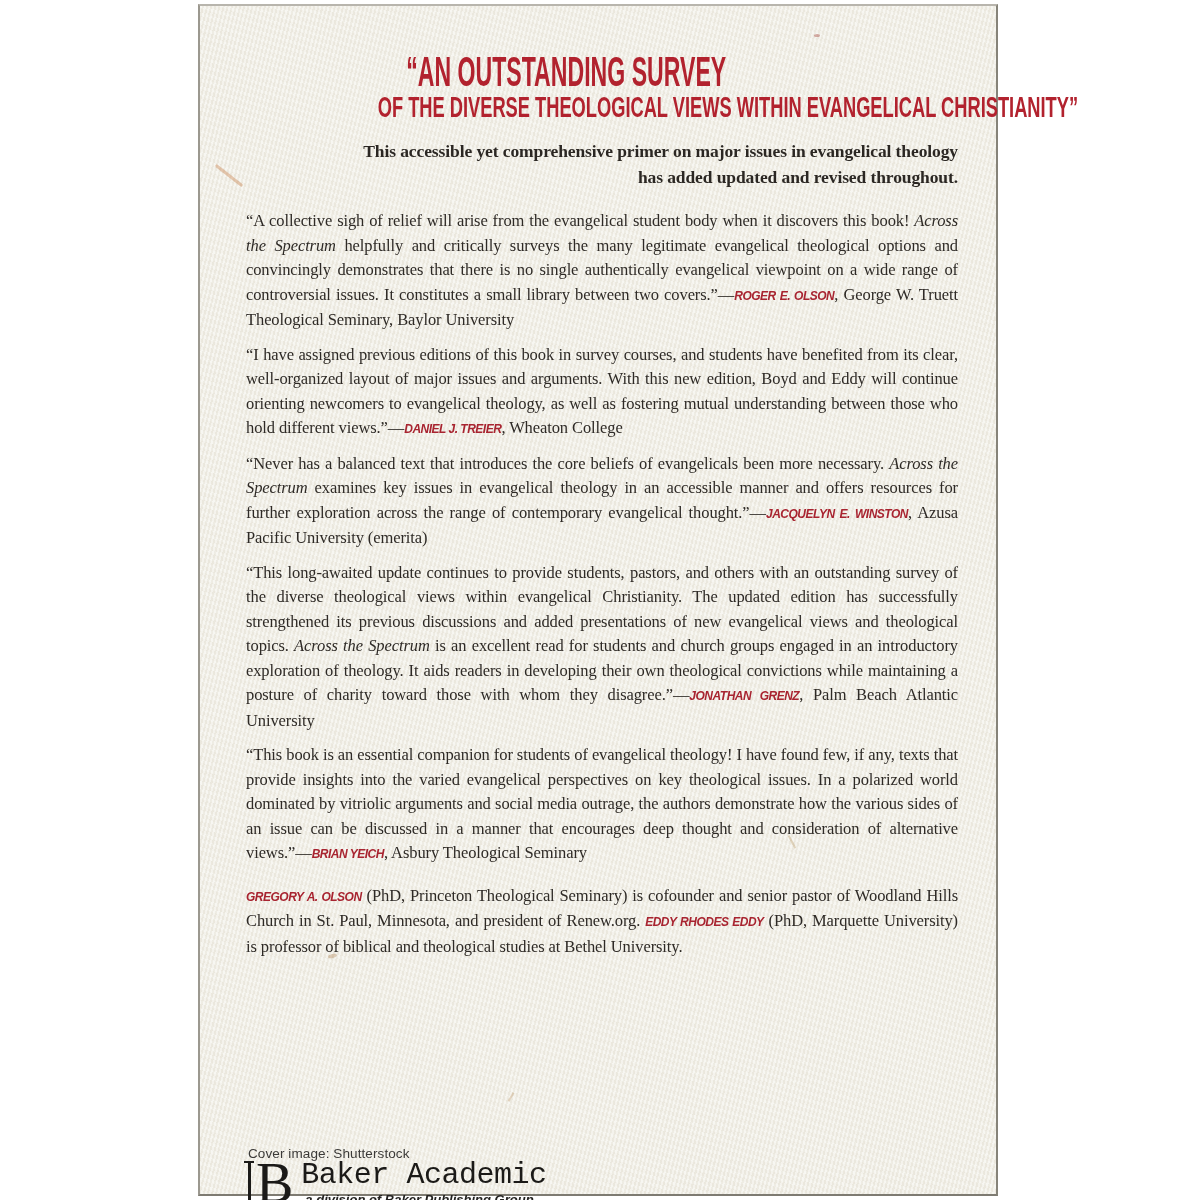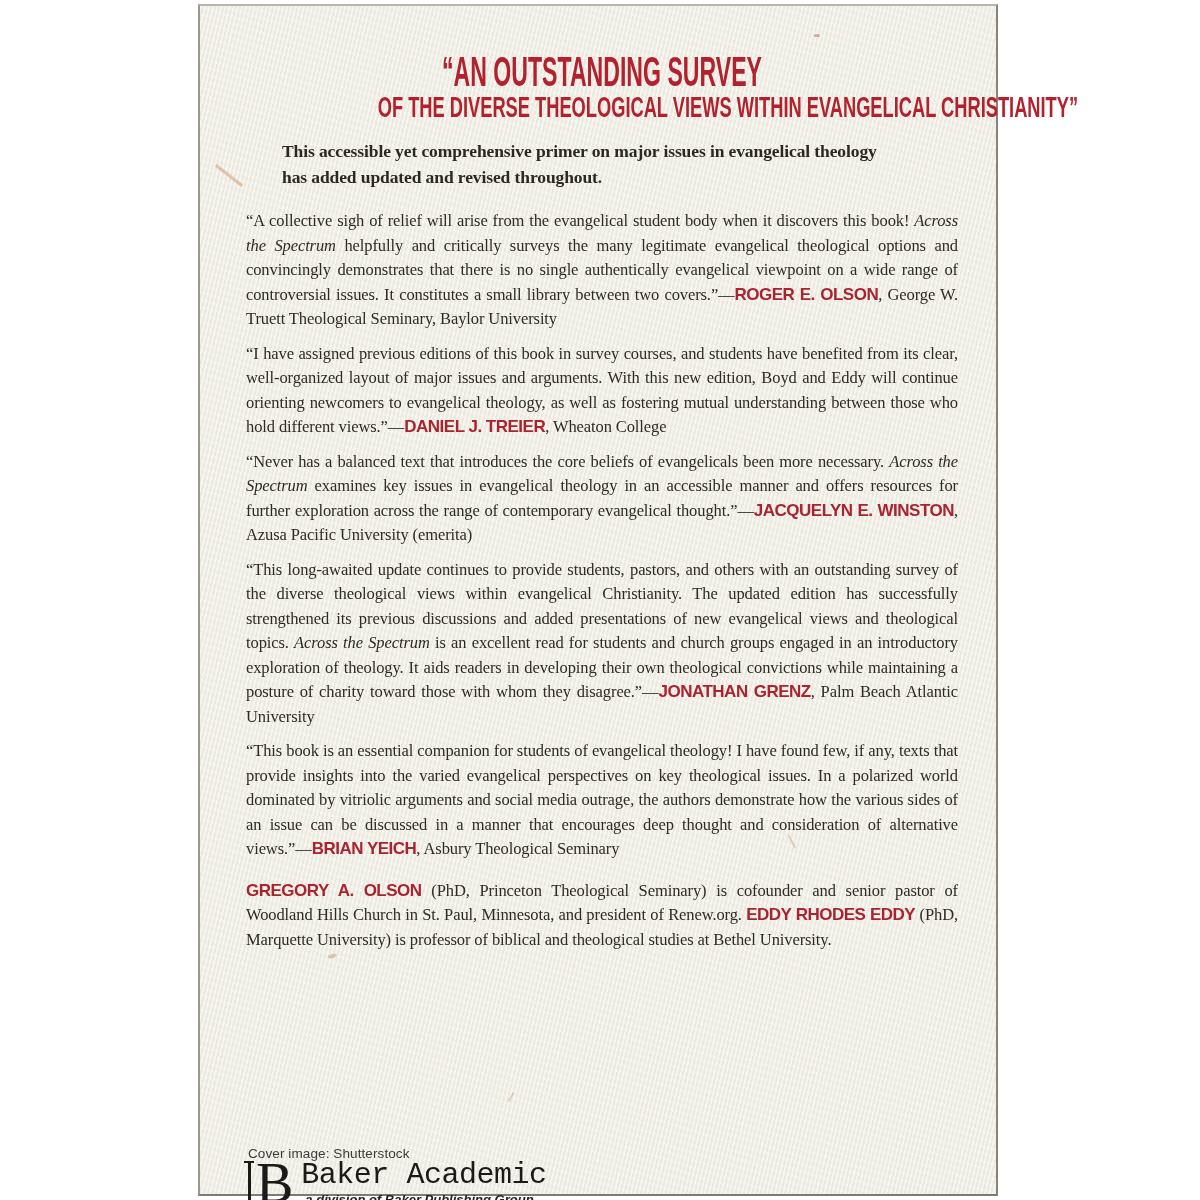--- a/index.html
+++ b/index.html
@@ -40,21 +40,21 @@
   .f5 { left: 306px; top: 1090px; width: 10px; height: 2px; background: rgba(190,150,100,0.35); transform: rotate(120deg); }
 
   .content {
     position: relative;
     padding: 0 38px 0 46px;
     height: 100%;
     box-sizing: border-box;
   }
 
   
-  .headline { text-align: center; }
+  .headline { text-align: left; }
   .hl1 {
     margin-top: 46px;
     font-family: "Liberation Sans", sans-serif;
     font-weight: bold;
     font-size: 42px;
     line-height: 40px;
     color: #b2222e;
     white-space: nowrap;
     transform: scaleX(0.55);
     transform-origin: 50% 0;
@@ -68,48 +68,48 @@
     line-height: 28px;
     color: #b2222e;
     white-space: nowrap;
     transform: scaleX(0.63);
     transform-origin: 50% 0;
   }
 
   
   .intro {
     margin-top: 17px;
-    text-align: left;
+    text-align: right;
     font-weight: bold;
     font-size: 17.5px;
     line-height: 26px;
     color: #2b2723;
     letter-spacing: -0.1px;
-    padding-left: 36px;
   }
   .intro div { white-space: nowrap; }
 
   
   .reviews { margin-top: 19px; }
   p.review, p.bio {
     margin: 0 0 10px 0;
     font-size: 16.5px;
     line-height: 24.5px;
     color: #2e2a26;
     text-align: justify;
     letter-spacing: -0.1px;
   }
   p.bio { margin-top: 17px; }
   .it { font-style: italic; }
   .nm {
     font-family: "Liberation Sans", sans-serif;
     font-weight: bold;
-    font-size: 17px;
+    font-size: 12px;
     letter-spacing: -0.5px;
     color: #a82430;
+    font-style: italic;
   }
 
   
   .credit {
     position: absolute;
     left: 48px;
     top: 1094px;
     font-family: Liberation Sans, sans-serif;
     font-size: 13.5px;
     color: #3b3a38;

